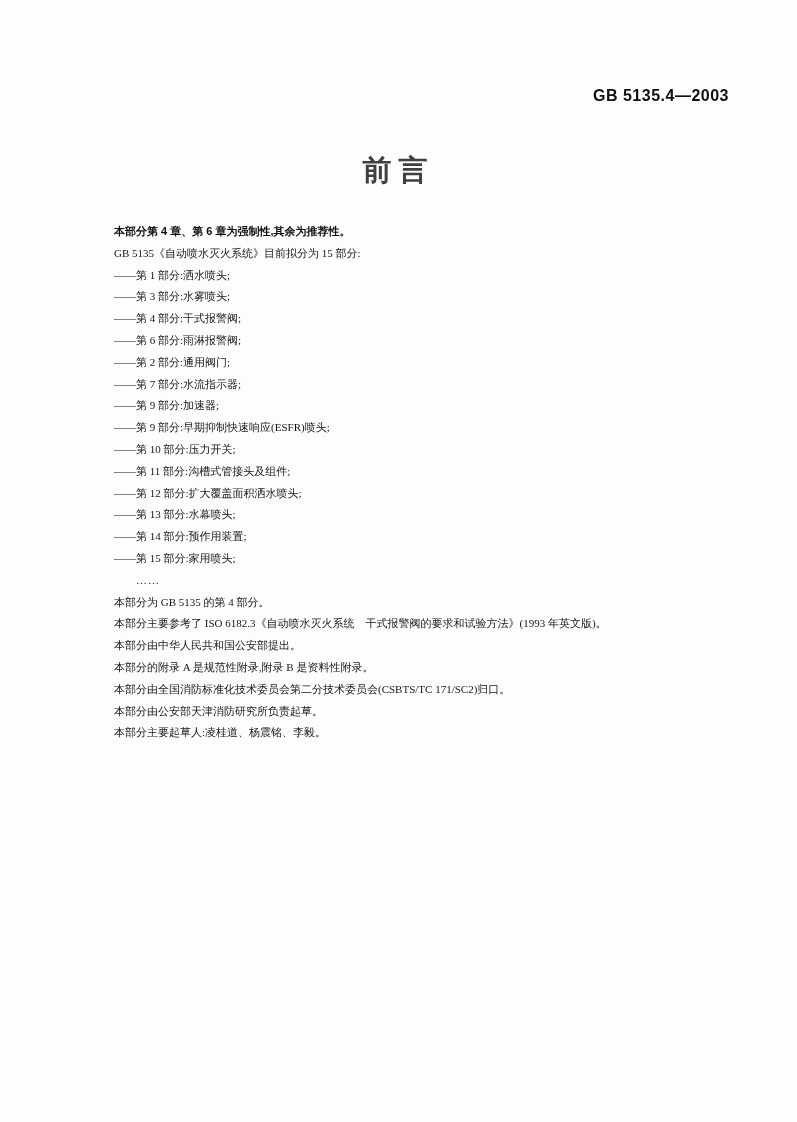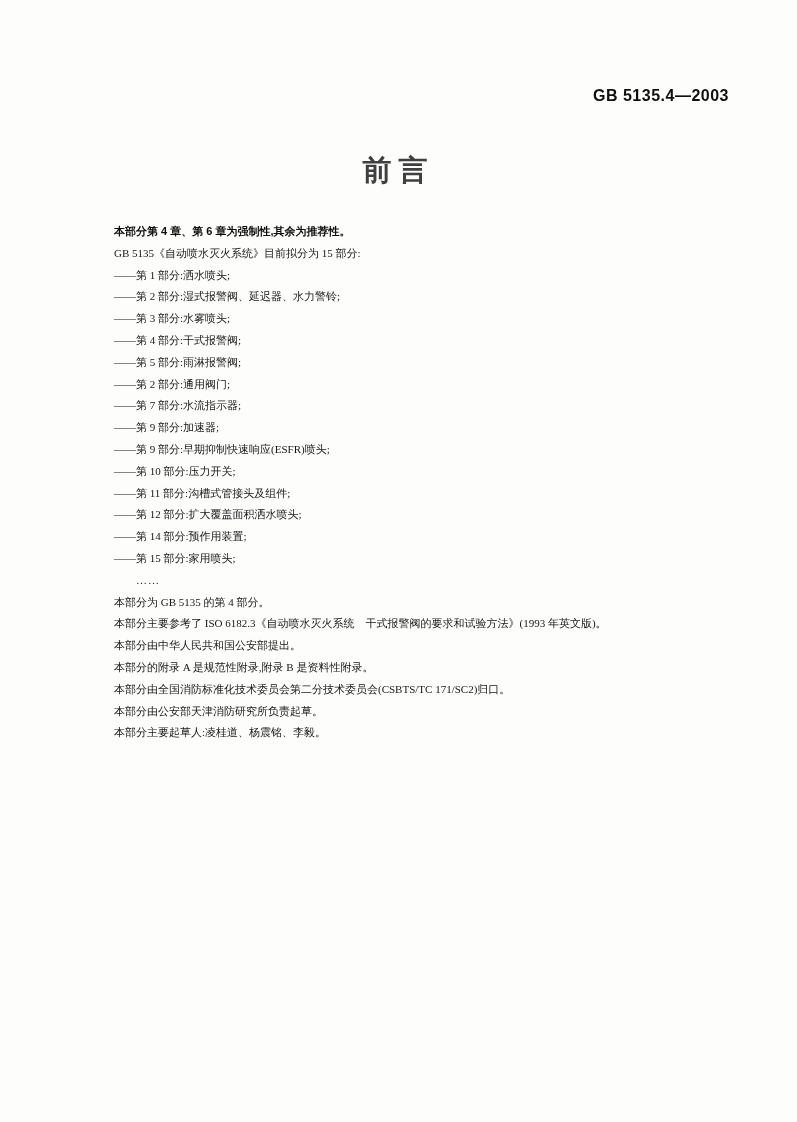--- a/index.html
+++ b/index.html
@@ -75,31 +75,31 @@
   <div class="page-title">前言</div>
 
   <div class="foreword-body">
 
     <div class="para-bold">本部分第 4 章、第 6 章为强制性,其余为推荐性。</div>
 
     <div class="para">GB 5135《自动喷水灭火系统》目前拟分为 15 部分:</div>
 
     <div>
         <div class="part-line">——第 1 部分:洒水喷头;</div>
-        <div class="part-line">——第 2 部分:湿式报警阀、延迟器、水力警铃;</div>
         <div class="part-line">——第 3 部分:水雾喷头;</div>
         <div class="part-line">——第 4 部分:干式报警阀;</div>
-        <div class="part-line">——第 5 部分:雨淋报警阀;</div>
+        <div class="part-line">——第 6 部分:雨淋报警阀;</div>
         <div class="part-line">——第 2 部分:通用阀门;</div>
         <div class="part-line">——第 7 部分:水流指示器;</div>
         <div class="part-line">——第 9 部分:加速器;</div>
         <div class="part-line">——第 9 部分:早期抑制快速响应(ESFR)喷头;</div>
         <div class="part-line">——第 10 部分:压力开关;</div>
         <div class="part-line">——第 11 部分:沟槽式管接头及组件;</div>
         <div class="part-line">——第 12 部分:扩大覆盖面积洒水喷头;</div>
+        <div class="part-line">——第 13 部分:水幕喷头;</div>
         <div class="part-line">——第 14 部分:预作用装置;</div>
         <div class="part-line">——第 15 部分:家用喷头;</div>
       </div>
 
     <div class="ellipsis-line">……</div>
 
     <div>
         <div class="para">本部分为 GB 5135 的第 4 部分。</div>
         <div class="para">本部分主要参考了 ISO 6182.3《自动喷水灭火系统　干式报警阀的要求和试验方法》(1993 年英文版)。</div>
         <div class="para">本部分由中华人民共和国公安部提出。</div>

